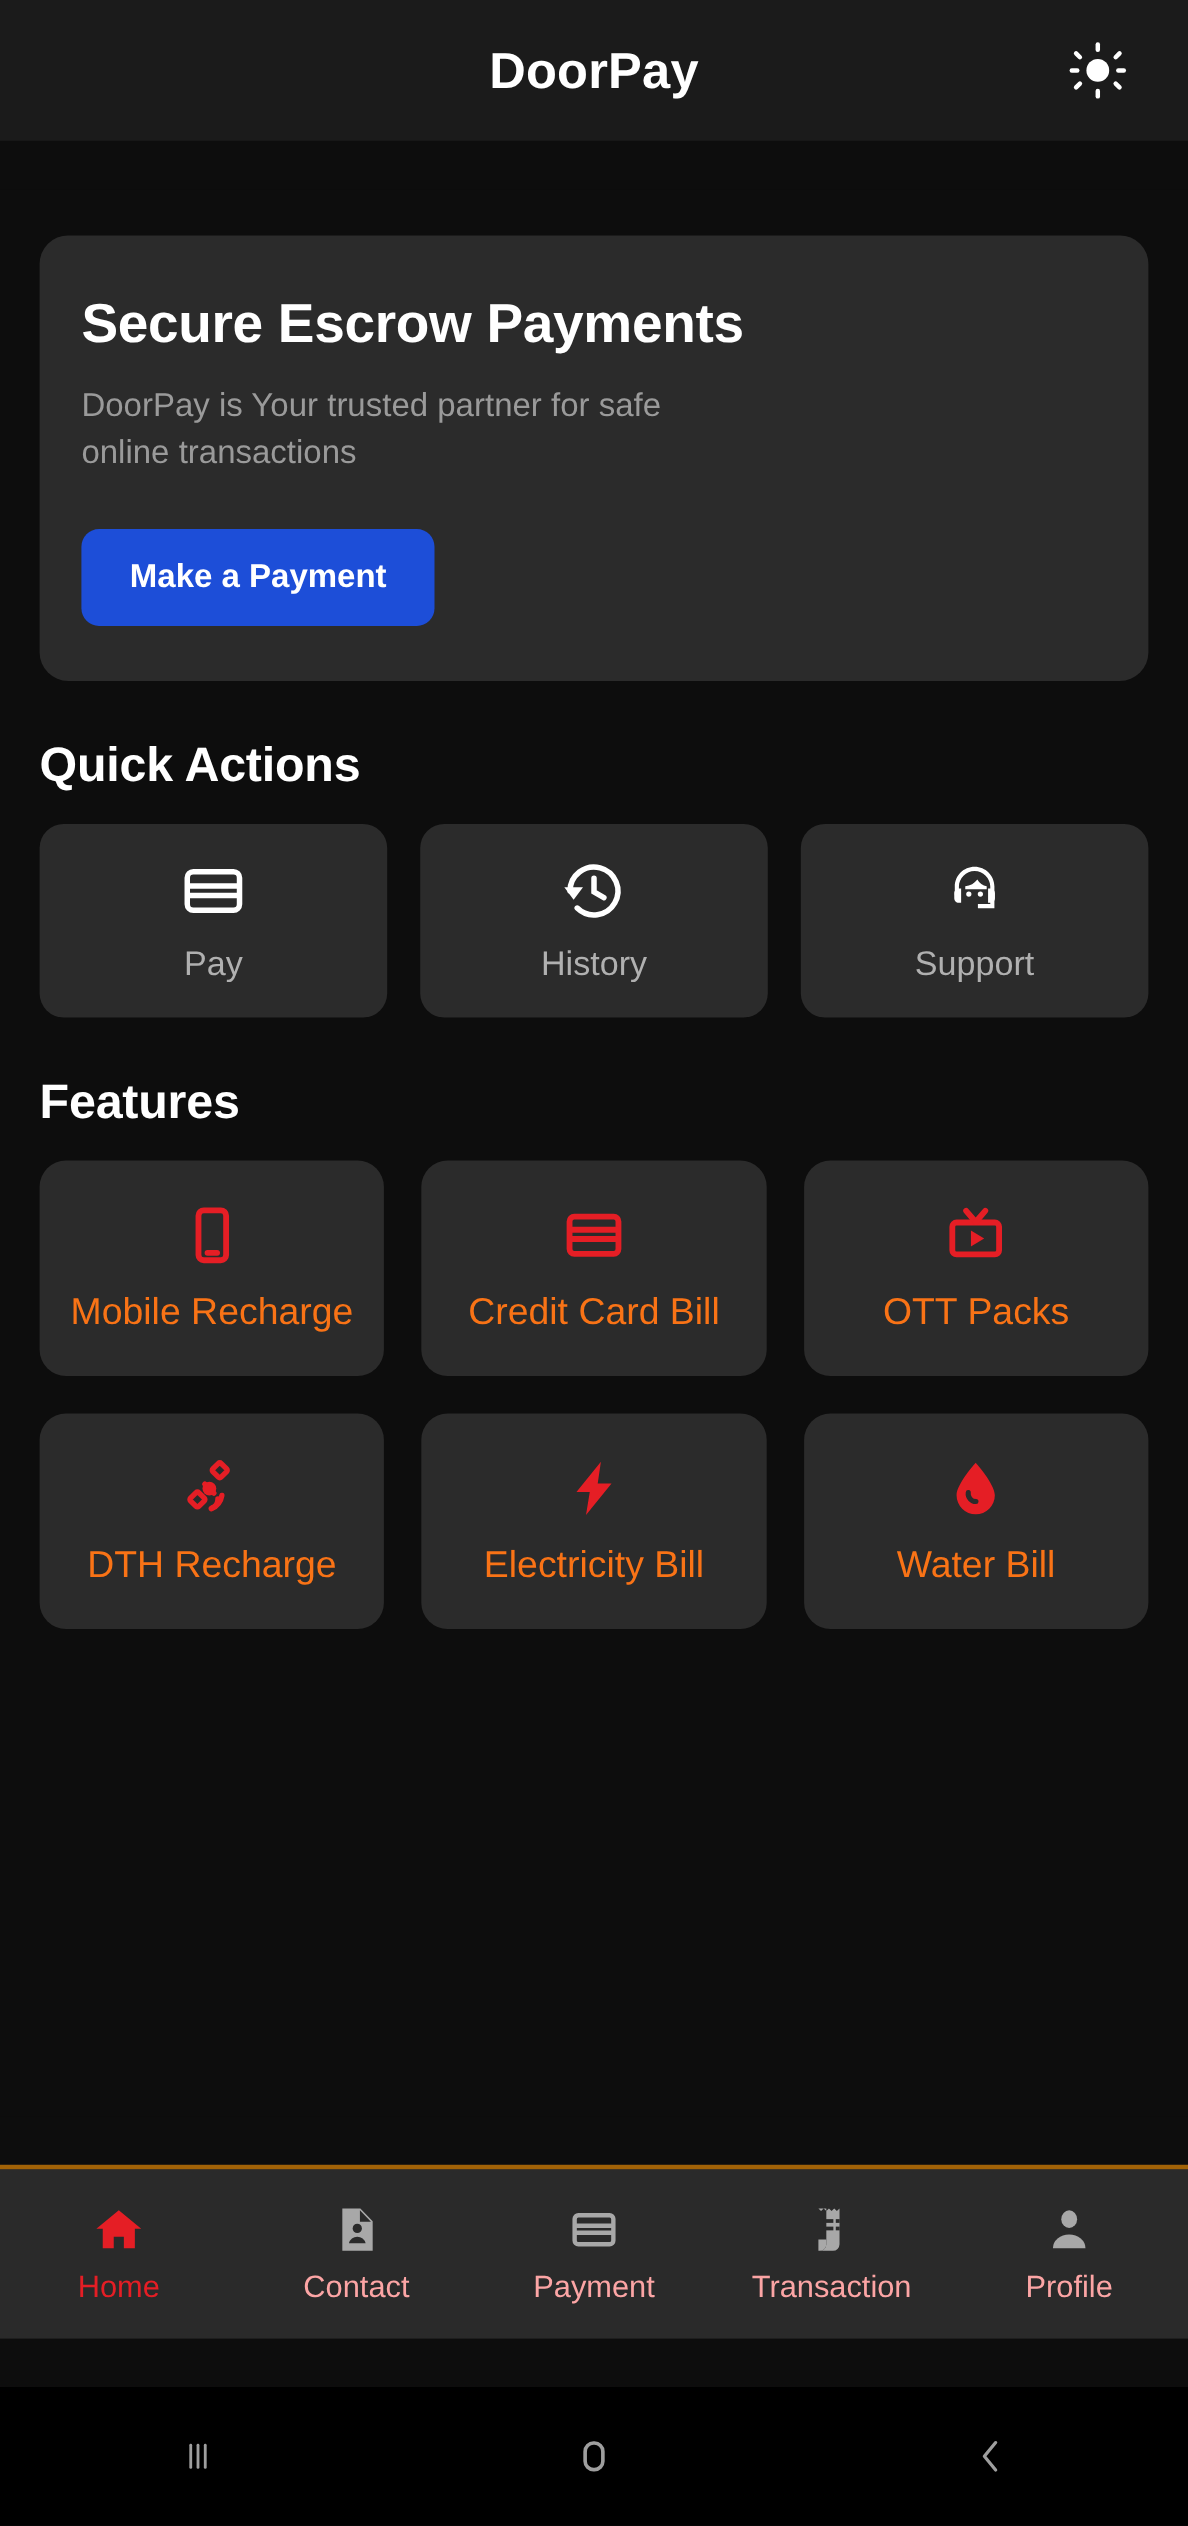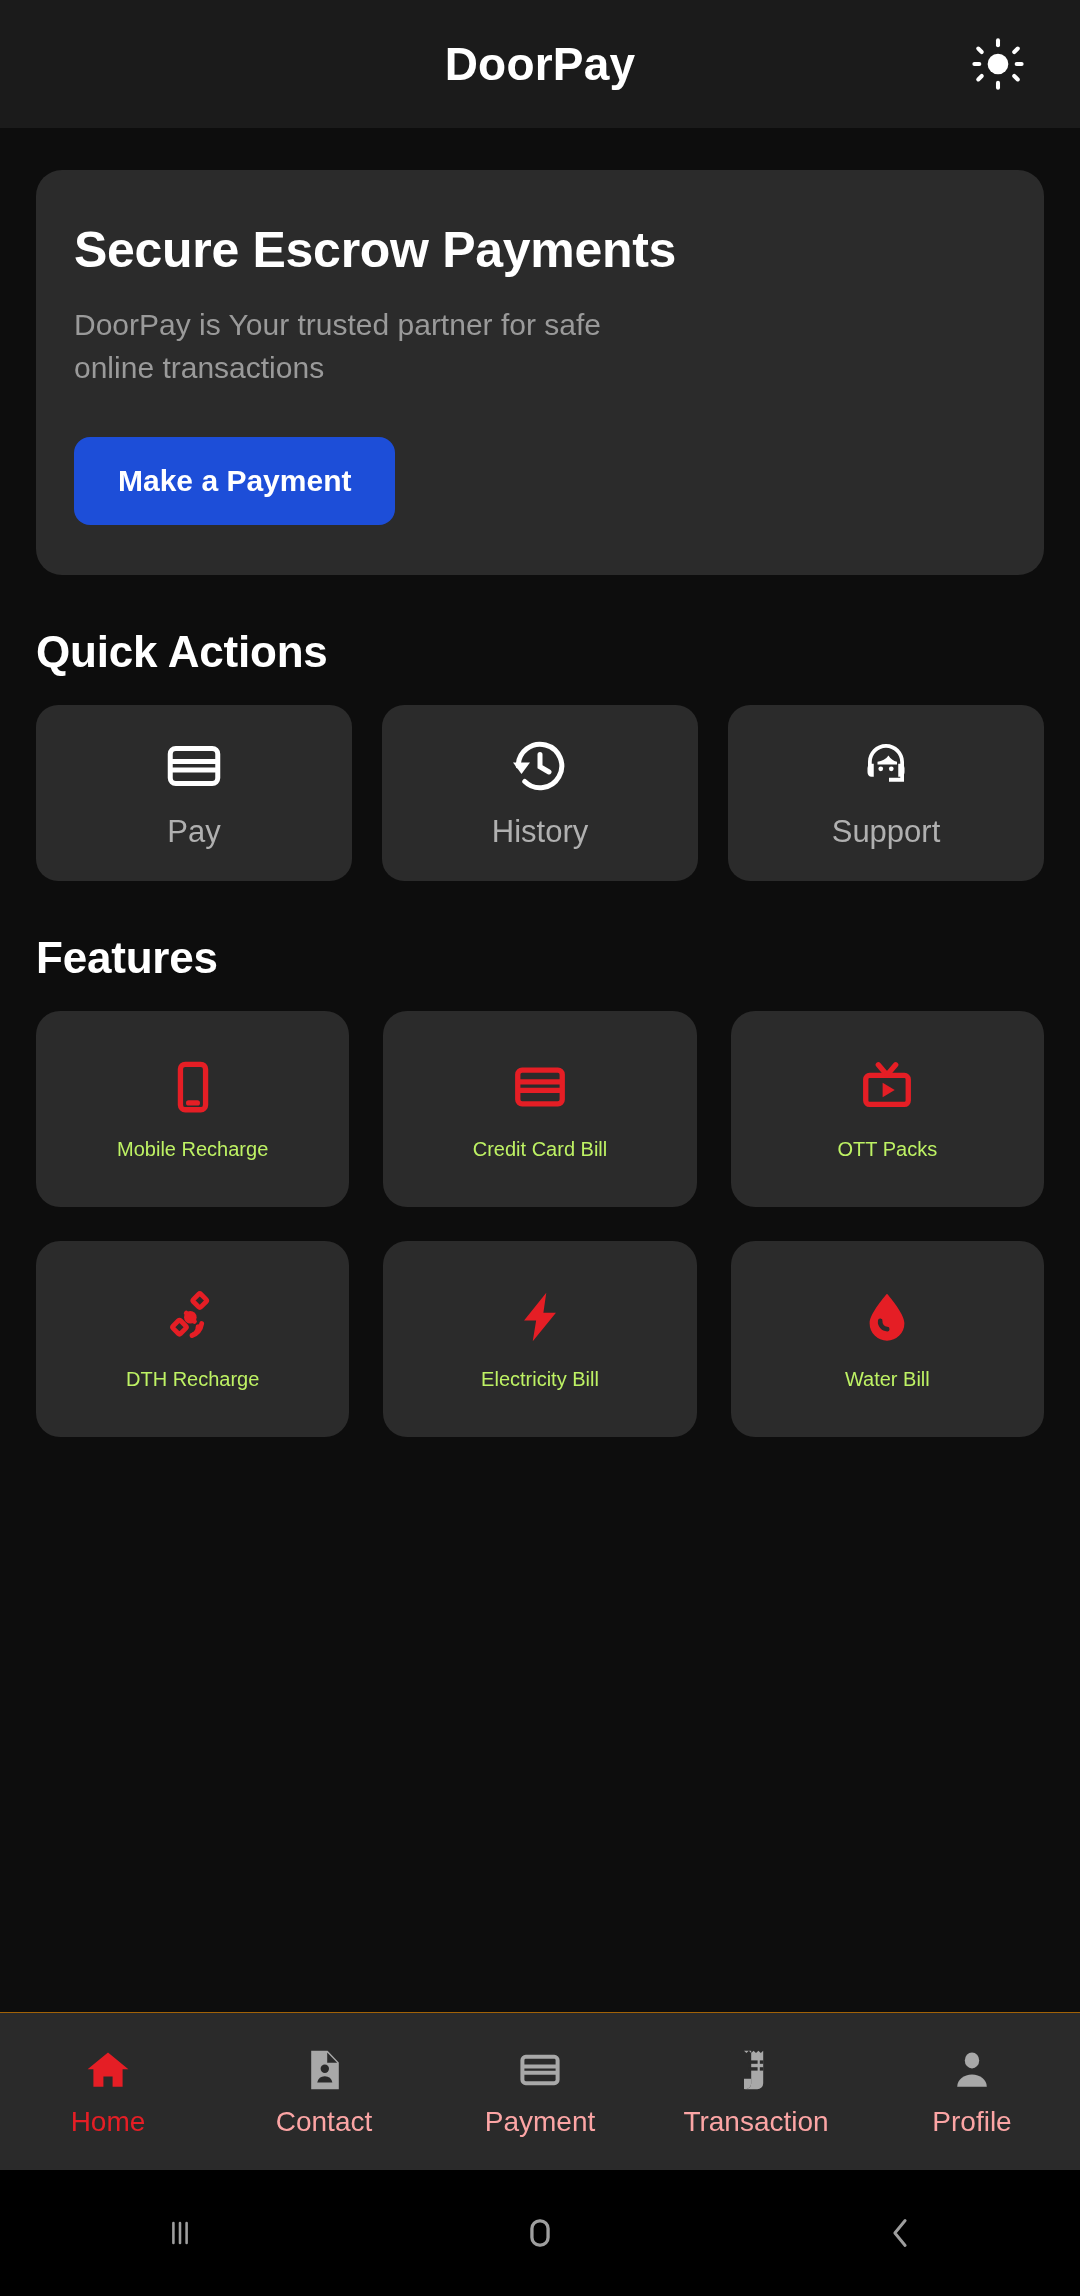--- a/index.html
+++ b/index.html
@@ -2,21 +2,21 @@
 <html><head>
 <meta charset="utf-8">
 <style>
   * { margin:0; padding:0; box-sizing:border-box; }
   html, body {
     width:1080px; height:2296px;
     background:#000;
     font-family:"Liberation Sans", sans-serif;
     overflow:hidden;
   }
-  .phone { width:1080px; height:2296px; display:flex; flex-direction:column; background:#0d0d0d; }
+  .phone { width:1080px; height:2296px; display:flex; flex-direction:column; background:#0d0d0d;gap:44px; }
 
   
   .appbar {
     height:128px; background:#1b1b1b;
     display:flex; align-items:center; justify-content:center;
     position:relative; flex:none;
   }
   .appbar-title { color:#fff; font-size:46px; font-weight:bold; letter-spacing:.2px; }
   .theme-toggle {
     position:absolute; right:36px; top:50%; transform:translateY(-50%);
@@ -57,27 +57,27 @@
   }
   .qa-label { color:#b0b0b0; font-size:31px; }
 
   
   .ft-grid { display:grid; grid-template-columns:repeat(3,1fr); gap:34px; }
   .ft-tile {
     background:#2b2b2b; border-radius:24px; height:196px;
     display:flex; flex-direction:column; align-items:center; justify-content:center;
     gap:22px; cursor:pointer; padding:0 8px;
   }
-  .ft-label { color:#bef264; font-size:20px; text-align:center; white-space:nowrap; }
+  .ft-label { color:#f97316; font-size:34px; text-align:center; white-space:nowrap; }
 
   
   .bottomnav {
     height:158px; background:#2a2a2a; flex:none;
     display:flex; align-items:center; justify-content:space-around;
-    border-top:1px solid #a16207;
+    border-top:4px solid #a16207;
   }
   .nav-item {
     display:flex; flex-direction:column; align-items:center; gap:12px;
     flex:1; cursor:pointer;
   }
   .nav-label { font-size:28px; color:#fca5a5; }
   .nav-item.active .nav-label { color:#e51e25; }
 
   
   .sysnav {

